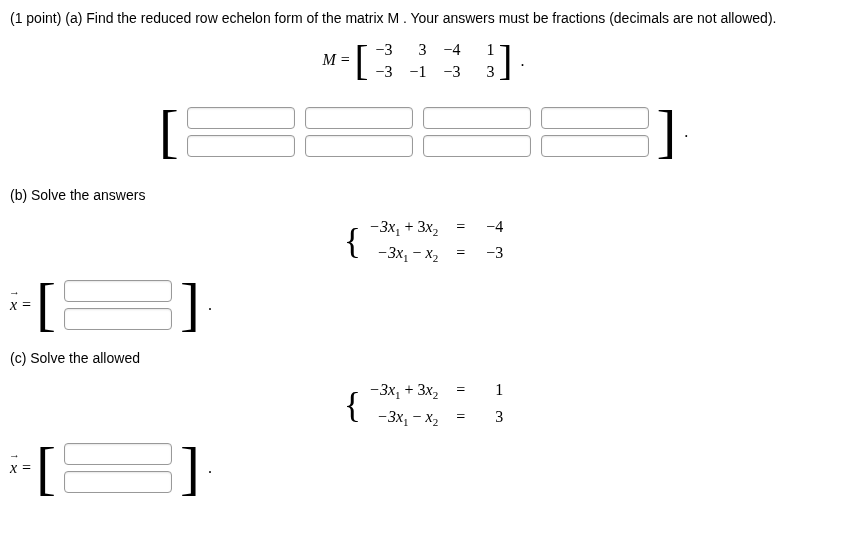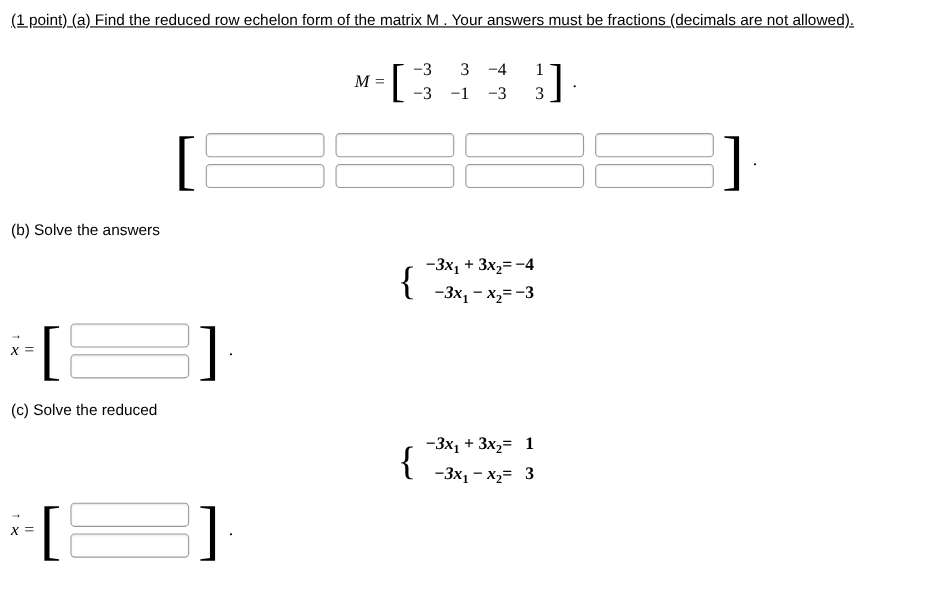--- a/index.html
+++ b/index.html
@@ -5,22 +5,21 @@
     body {
       font-family: Arial, sans-serif;
       font-size: 14px;
       color: #000;
       margin: 0;
       padding: 10px;
       width: 847px;
       box-sizing: border-box;
     }
     .problem-intro {
-      margin-bottom: 29px;
-      text-decoration: underline;
+      margin-bottom: 15px;
     }
     .matrix-display {
       text-align: center;
       margin: 10px 0 25px 0;
       font-family: 'Times New Roman', serif;
       font-size: 16px;
     }
     .matrix-display .italic {
       font-style: italic;
     }
@@ -88,24 +87,23 @@
       font-size: 16px;
     }
     .brace {
       font-size: 36px;
       vertical-align: middle;
       margin-right: 4px;
     }
     .system-rows {
       display: inline-grid;
       grid-template-columns: auto auto auto;
-      gap: 6px 0;
+      gap: 6px 18px;
       vertical-align: middle;
       text-align: left;
-      font-weight: bold;
     }
     .system-rows .lhs {
       text-align: right;
     }
     .system-rows .eq {
       text-align: center;
     }
     .system-rows .rhs {
       text-align: right;
       min-width: 20px;
@@ -199,21 +197,21 @@
   <span class="vec-label"><span class="arrow-over">x</span> =</span>
   <span class="input-bracket">[</span>
   <span class="input-grid-2">
     <input type="text" style="">
     <input type="text" style="">
   </span>
   <span class="input-bracket">]</span>
   <span class="period">.</span>
 </div>
 
-<div class="section-label">(c) Solve the reduced</div>
+<div class="section-label">(c) Solve the allowed</div>
 
 <div class="system-display">
   <span class="brace">{</span>
   <span class="system-rows">
     <span class="lhs"><i>−3x</i><sub>1</sub> + 3<i>x</i><sub>2</sub></span>
     <span class="eq">=</span>
     <span class="rhs">1</span>
     <span class="lhs"><i>−3x</i><sub>1</sub> − <i>x</i><sub>2</sub></span>
     <span class="eq">=</span>
     <span class="rhs">3</span>

